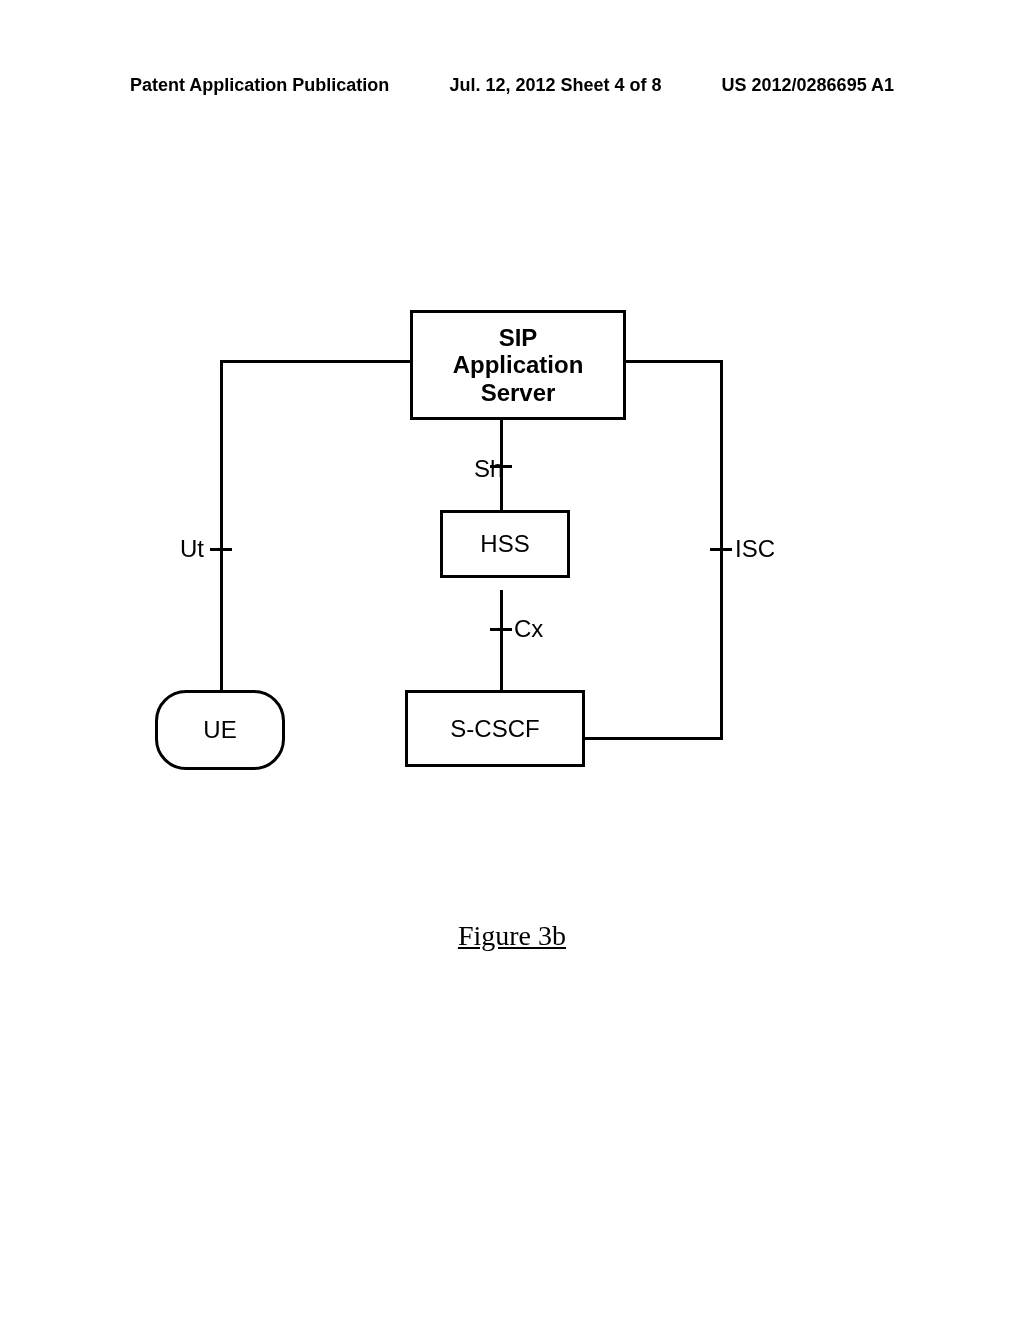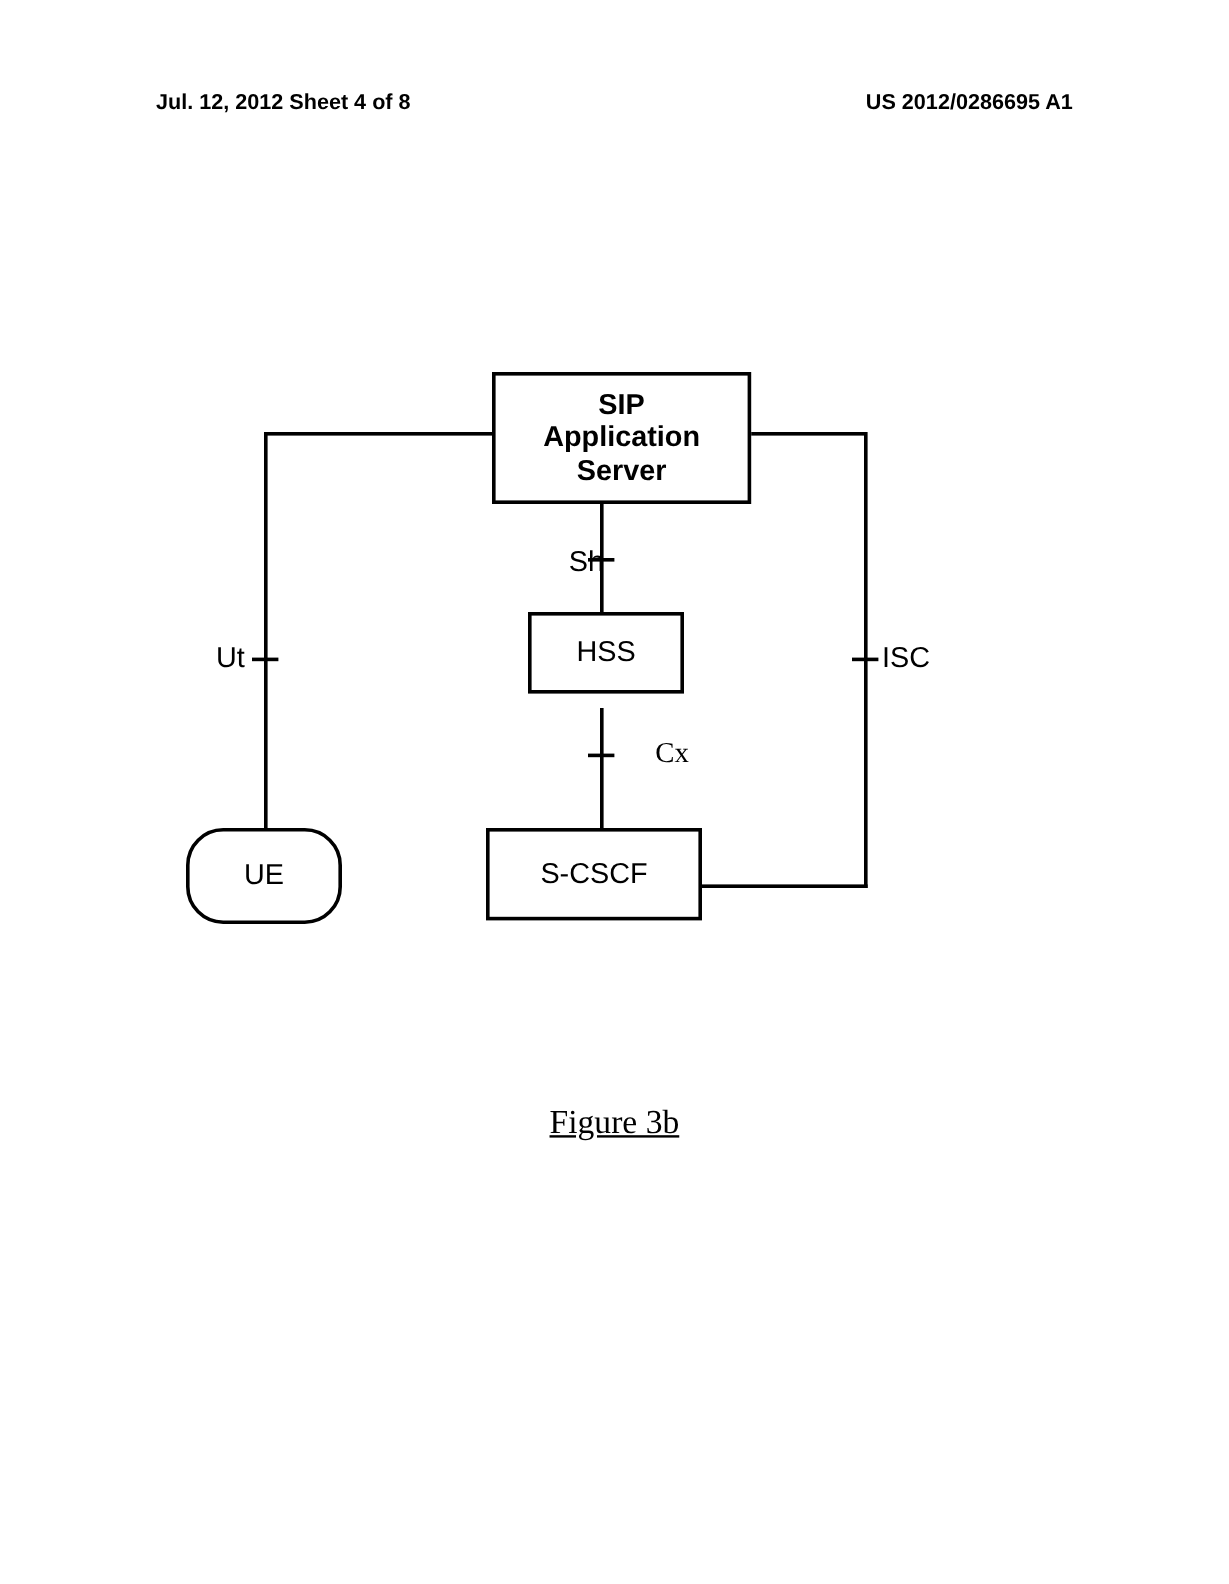--- a/index.html
+++ b/index.html
@@ -69,21 +69,21 @@
     border-radius: 31px;
   }
   .iface-label {
     position: absolute;
     font-size: 24px;
   }
   
   .lbl-sh { top: 145px; left: 310px; margin-left: 34px; }
   .lbl-ut { top: 225px; left: 50px; }
   .lbl-isc { top: 225px; left: 605px; }
-  .lbl-cx { top: 305px; left: 416px; font-family: Liberation Serif, serif; }
+  .lbl-cx { top: 305px; left: 384px; }
 
   
   .line {
     position: absolute;
     background: #000;
   }
   
   .l-sh { left: 370px; top: 110px; width: 3px; height: 90px; }
   
   .l-cx { left: 370px; top: 280px; width: 3px; height: 100px; }
@@ -119,20 +119,21 @@
     text-align: center;
     font-family: "Times New Roman", Times, serif;
     font-size: 28px;
     text-decoration: underline;
   }
 </style>
 </head>
 <body>
 
 <div class="header">
+  <div class="header-left">Patent Application Publication</div>
   <div class="header-center">Jul. 12, 2012  Sheet 4 of 8</div>
   <div class="header-right">US 2012/0286695 A1</div>
 </div>
 
 <div class="diagram-container">
 
   <div class="line l-sh"></div>
   <div class="line l-cx"></div>
   <div class="line l-ut-h"></div>
   <div class="line l-ut-v"></div>

